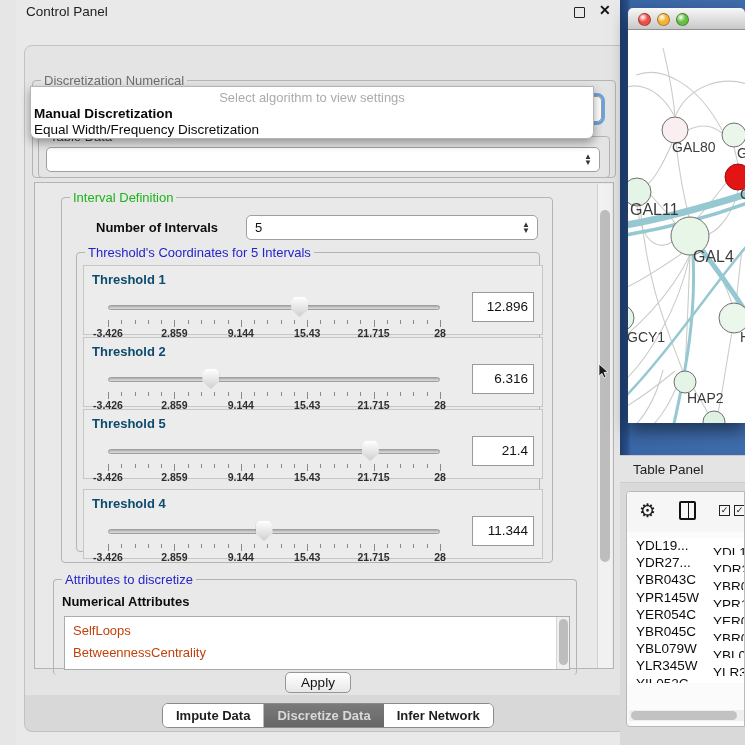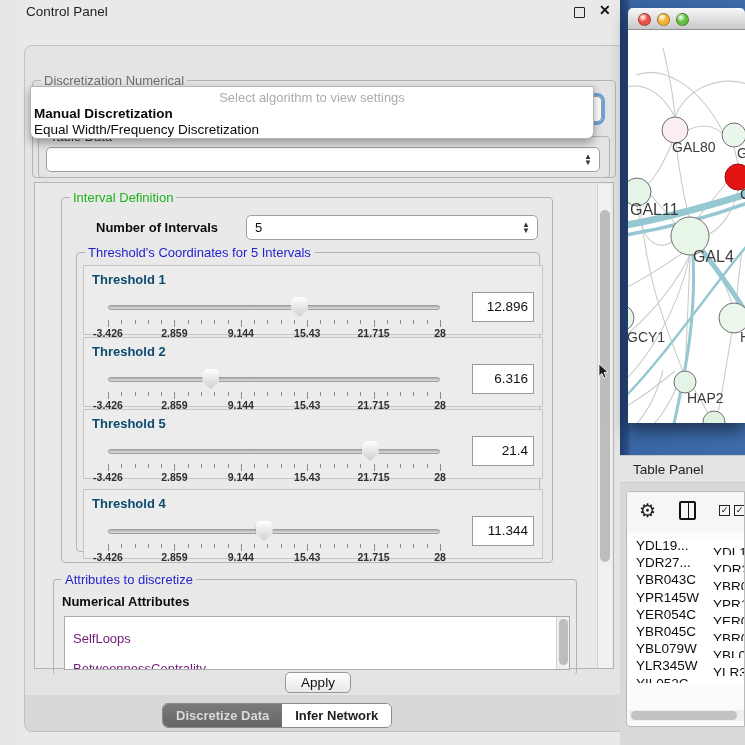--- a/index.html
+++ b/index.html
@@ -54,21 +54,21 @@
   .slider-zone { position:absolute; left:24px; top:30px; width:332px; height:38px; }
   .track { position:absolute; left:0; top:9px; width:100%; height:5px; border-radius:3px; background:linear-gradient(#adadad,#dedede); border:1px solid #9e9e9e; cursor:pointer; }
   .thumb-ptr { position:absolute; top:1px; width:17px; height:20px; background:linear-gradient(#ffffff,#cfcfcf); clip-path:polygon(50% 100%,0 62%,0 20%,20% 0,80% 0,100% 20%,100% 62%); filter:drop-shadow(0 1px 1px rgba(0,0,0,.4)); cursor:grab; }
   .tick { position:absolute; top:24px; width:1px; background:#8a8a8a; }
   .tick.minor { height:4px; }
   .tick.major { height:7px; }
   .ticklabel { position:absolute; top:31px; transform:translateX(-50%); font-size:10.5px; font-weight:bold; color:#2e2e2e; white-space:nowrap; }
   .val-box { position:absolute; right:8px; top:26px; width:62px; height:30px; background:#fff; border:1px solid #9a9a9a; font-size:13.5px; color:#111; text-align:right; padding:6px 5px 0 0; cursor:text; }
 
   .list-box { position:absolute; background:#fff; border:1px solid #ababab; overflow:hidden; }
-  .list-item { font-size:13px; color:#701a75; padding:14px 0 1px 8px; cursor:default; }
+  .list-item { font-size:13px; color:#c2410c; padding:6px 0 1px 8px; cursor:default; }
 
   .apply-btn { position:absolute; left:269px; top:672px; width:66px; height:21px; background:linear-gradient(#ffffff,#e8e8e8); border:1px solid #969696; border-radius:5px; font-size:13.5px; color:#111; text-align:center; line-height:19px; cursor:pointer; }
 
   
   .desktop { left:620px; top:0; width:125px; height:455px; background:linear-gradient(90deg,#1e3e6e 0px,#294e87 7px,#3a67a7 11px,#3f6dac 100%); }
   .net-window { position:absolute; left:8px; top:8px; width:117px; height:415px; box-shadow:0 8px 16px rgba(0,0,0,.5); }
   .net-titlebar { position:absolute; left:0; top:0; width:117px; height:22px; background:linear-gradient(#f8f8f8,#c8c8c8); border-bottom:1px solid #8f8f8f; border-radius:5px 5px 0 0; }
   .light { position:absolute; top:4.5px; width:13px; height:13px; border-radius:50%; cursor:pointer; }
   .net-canvas { position:absolute; left:0; top:22px; width:117px; height:393px; background:#fff; }
 
@@ -330,20 +330,23 @@
 
       <div class="vscroll">
         <div class="thumb"></div>
       </div>
     </div>
 
     <button class="apply-btn">Apply</button>
 
     <div class="abs" style="left:146px; top:703px; z-index:5;">
       <div class="tabstrip" id="bottom-tabs">
+          <div class="tab">
+            <span>Impute Data</span>
+          </div>
           <div class="tab selected">
             <span>Discretize Data</span>
           </div>
           <div class="tab">
             <span>Infer Network</span>
           </div>
         </div>
     </div>
   </div>
 

